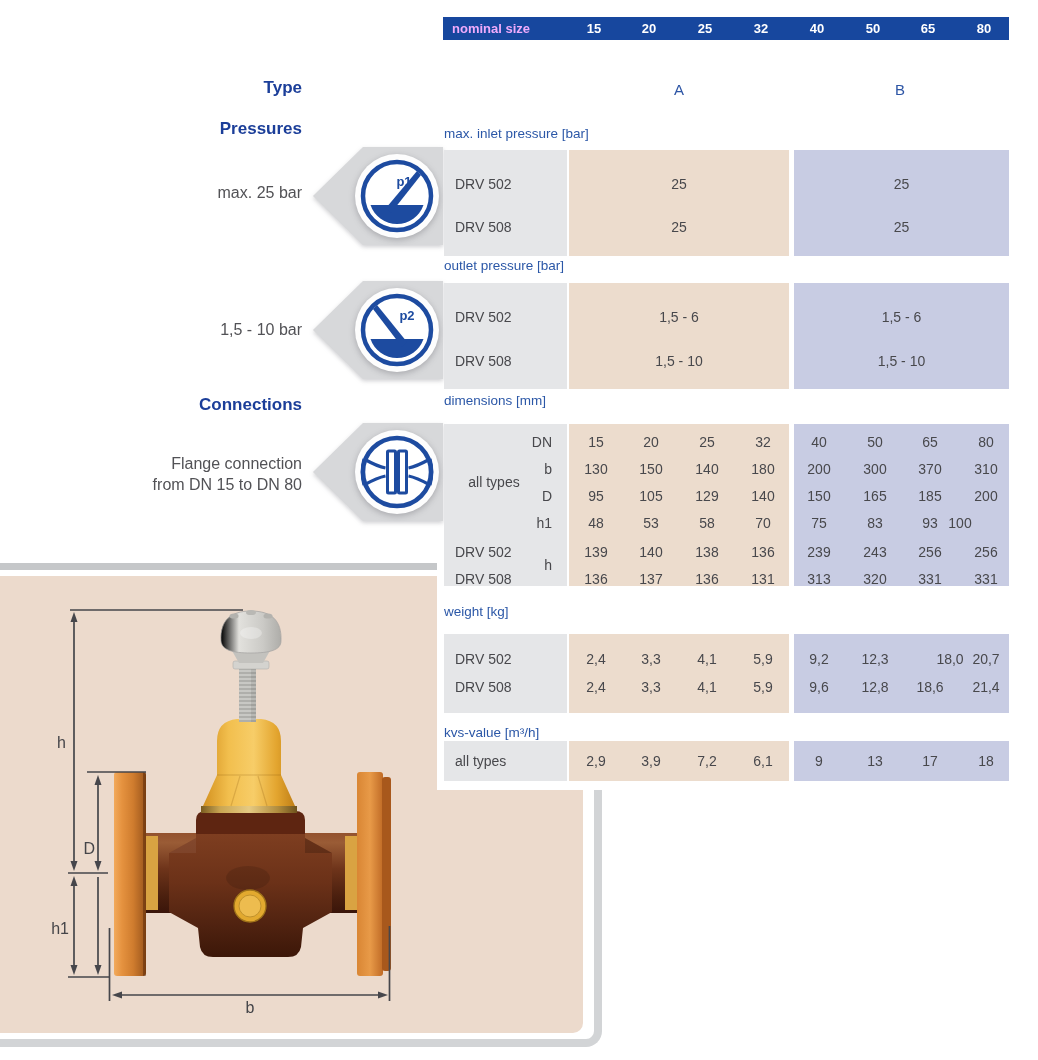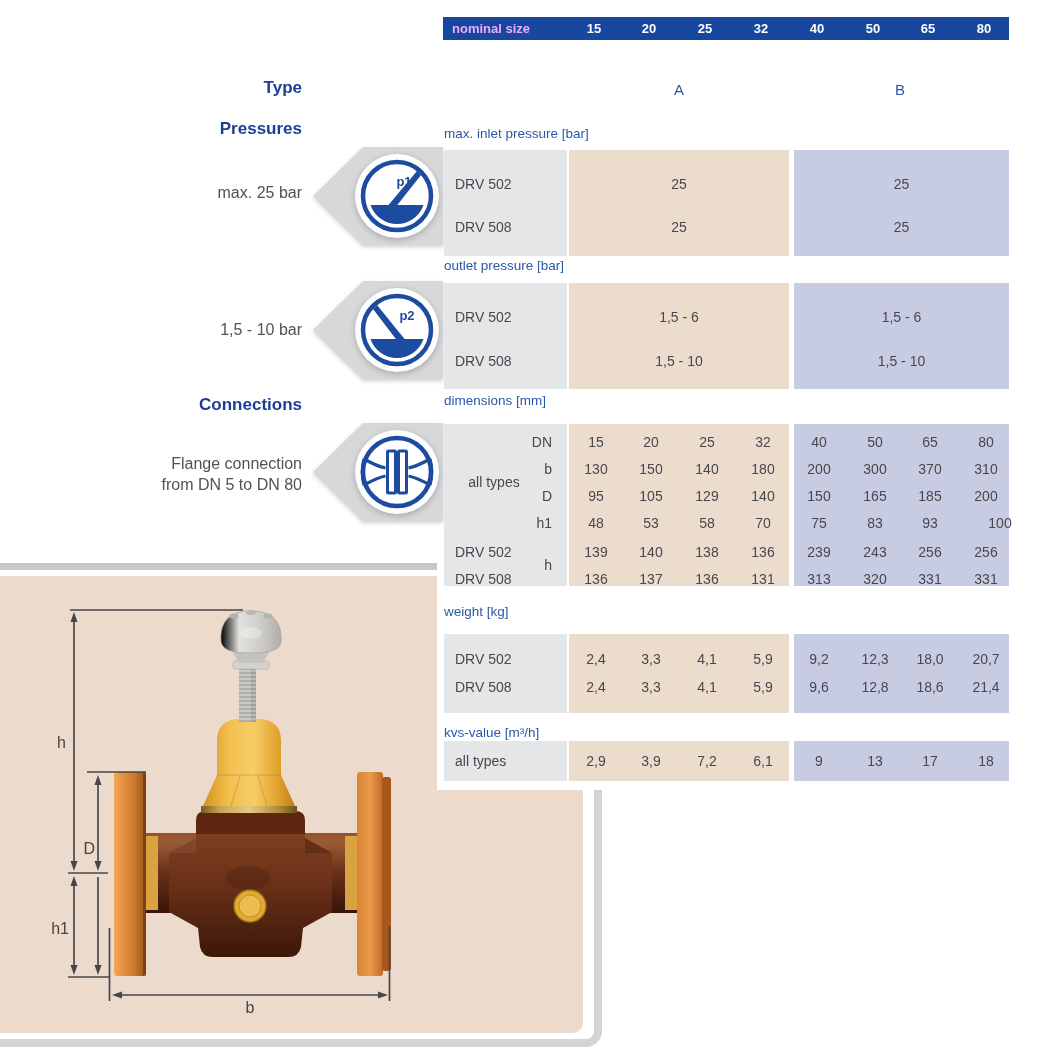--- a/index.html
+++ b/index.html
@@ -182,21 +182,21 @@
     </g>
   </svg>
 
   <div class="ltxt lhead" style="top:119px">Pressures</div>
   <div class="ltxt lhead" style="top:78px">Type</div>
   <div class="ltxt lbody" style="top:184px">max. 25 bar</div>
   <div class="ltxt lbody" style="top:321px">1,5 - 10 bar</div>
   <div class="ltxt lhead" style="top:395px">Connections</div>
   <div class="ltxt lbody" style="top:453px;line-height:21px">
     <span>Flange connection</span><br>
-    <span>from DN 5 to DN 80</span>
+    <span>from DN 15 to DN 80</span>
   </div>
 
   <svg class="icon-svg" style="top:144px" viewBox="-90 -52 140 104">
     <polygon class="tag" points="-84,0 -34,-49 46,-49 46,49 -34,49" fill="#d7d8da"></polygon>
     <circle class="gauge-disc" cx="0" cy="0" r="42" fill="#fdfdfd"></circle>
     <circle cx="0" cy="0" r="34" fill="#ffffff" stroke="#1d4ba0" stroke-width="4.5"></circle>
     <path class="icon-blue" d="M -26.5 9 A 28 28 0 0 0 26.5 9 Z"></path>
     <polygon class="icon-blue" points="20,-25 24,-21 -6,17 -11,12"></polygon>
     <text class="icon-text" x="7" y="-10" text-anchor="middle">p1</text>
   </svg>
@@ -311,21 +311,21 @@
       </div>
       <div class="trow" style="top: 90px;">
         <span class="sub-label">h1</span>
         <span class="cell-v" style="left: 124px;">48</span>
         <span class="cell-v" style="left: 179px;">53</span>
         <span class="cell-v" style="left: 235px;">58</span>
         <span class="cell-v" style="left: 291px;">70</span>
         <span class="cell-v" style="left: 347px;">75</span>
         <span class="cell-v" style="left: 403px;">83</span>
         <span class="cell-v" style="left: 458px;">93</span>
-        <span class="cell-v" style="left: 528px;">100</span>
+        <span class="cell-v" style="left: 488px;">100</span>
       </div>
       <div class="trow" style="top: 119px;">
         <span class="cell-label">DRV 502</span>
         <span class="cell-v" style="left: 124px;">139</span>
         <span class="cell-v" style="left: 179px;">140</span>
         <span class="cell-v" style="left: 235px;">138</span>
         <span class="cell-v" style="left: 291px;">136</span>
         <span class="cell-v" style="left: 347px;">239</span>
         <span class="cell-v" style="left: 403px;">243</span>
         <span class="cell-v" style="left: 458px;">256</span>
@@ -348,21 +348,21 @@
       <div class="bg-a"></div>
       <div class="bg-b"></div>
   <div class="trow" style="top: 16px;">
         <span class="cell-label">DRV 502</span>
         <span class="cell-v" style="left: 124px;">2,4</span>
         <span class="cell-v" style="left: 179px;">3,3</span>
         <span class="cell-v" style="left: 235px;">4,1</span>
         <span class="cell-v" style="left: 291px;">5,9</span>
         <span class="cell-v" style="left: 347px;">9,2</span>
         <span class="cell-v" style="left: 403px;">12,3</span>
-        <span class="cell-v" style="left: 458px;">18,0</span>
+        <span class="cell-v" style="left: 478px;">18,0</span>
         <span class="cell-v" style="left: 514px;">20,7</span>
       </div>
       <div class="trow" style="top: 44px;">
         <span class="cell-label">DRV 508</span>
         <span class="cell-v" style="left: 124px;">2,4</span>
         <span class="cell-v" style="left: 179px;">3,3</span>
         <span class="cell-v" style="left: 235px;">4,1</span>
         <span class="cell-v" style="left: 291px;">5,9</span>
         <span class="cell-v" style="left: 347px;">9,6</span>
         <span class="cell-v" style="left: 403px;">12,8</span>

